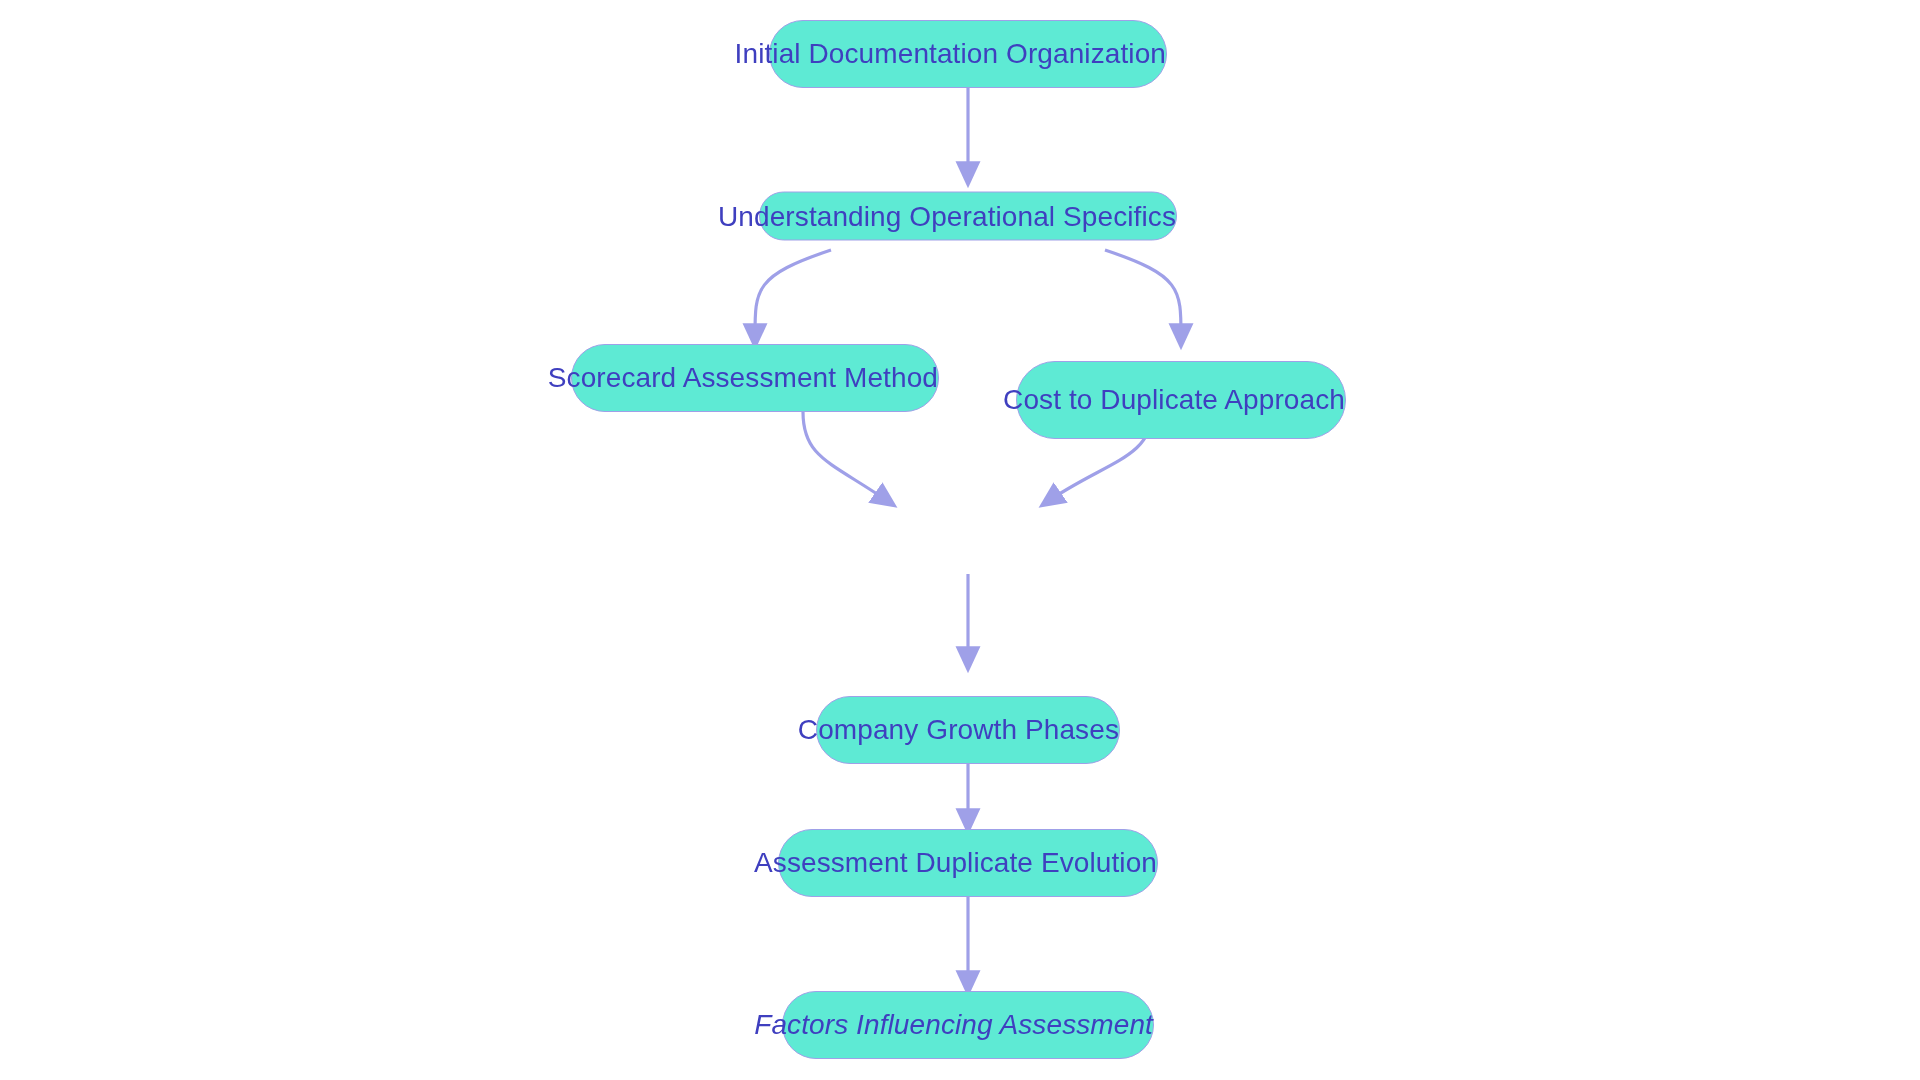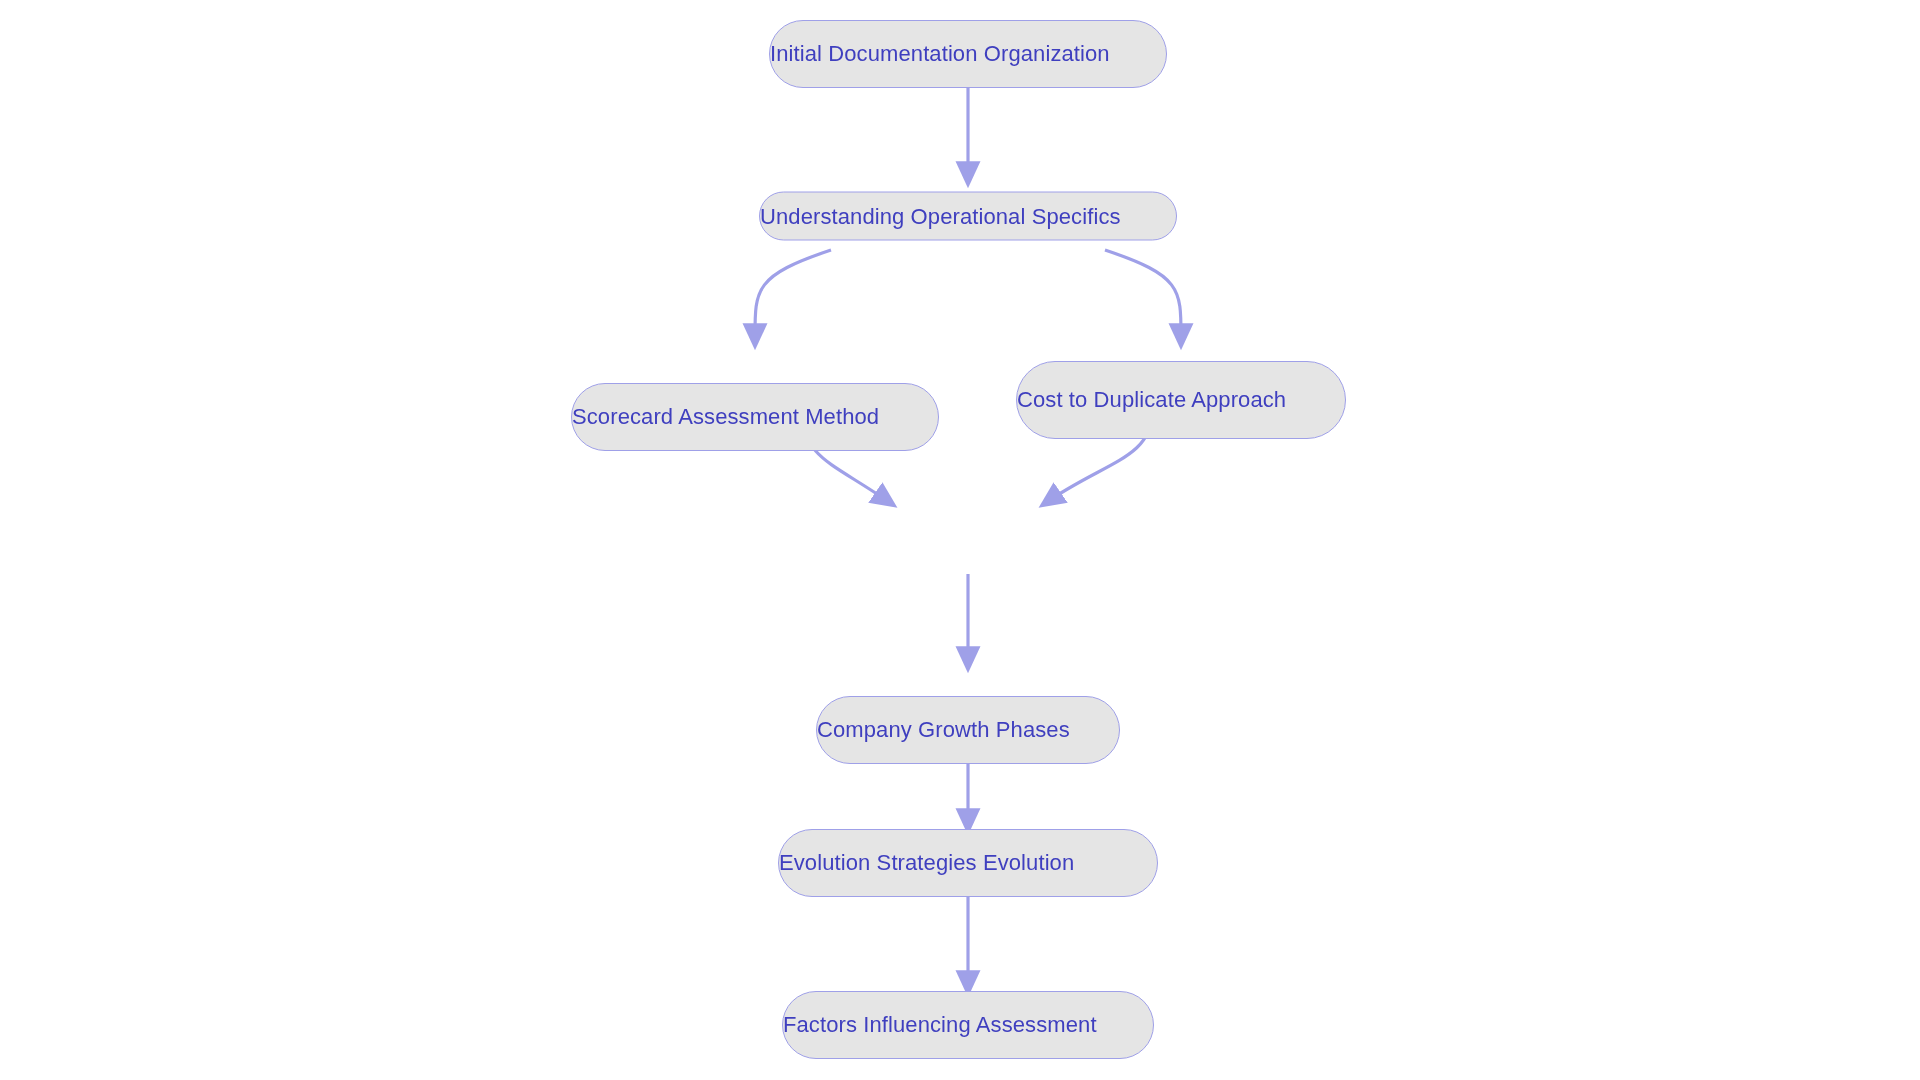--- a/index.html
+++ b/index.html
@@ -22,26 +22,26 @@
     top: 0;
     width: 1920px;
     height: 1080px;
     pointer-events: none;
   }
   .node {
     position: absolute;
     box-sizing: border-box;
     display: flex;
     align-items: center;
-    justify-content: flex-start;
-    background: #e5e5e5;
+    justify-content: flex-end;
+    background: #5eead4;
     border: 1.6px solid #9fa0e8;
     border-radius: 60px;
     color: #3f3fbf;
-    font-size: 22px;
+    font-size: 28px;
     font-weight: 400;
     letter-spacing: 0.1px;
     white-space: nowrap;
     transform: translate(-50%, -50%);
   }
   .node-label {
     display: block;
     line-height: 1;
   }
 </style>
@@ -69,34 +69,34 @@
   </svg>
 
   <div class="node" style="left:968px; top:54px; width:398px; height:68px;">
     <span class="node-label">Initial Documentation Organization</span>
   </div>
 
   <div class="node" style="left:968px; top:216px; width:418px; height:49px;">
     <span class="node-label">Understanding Operational Specifics</span>
   </div>
 
-  <div class="node" style="left:755px; top:378px; width:368px; height:68px;margin-top:39px;">
+  <div class="node" style="left:755px; top:378px; width:368px; height:68px;">
     <span class="node-label">Scorecard Assessment Method</span>
   </div>
 
   <div class="node" style="left:1181px; top:400px; width:330px; height:78px;">
     <span class="node-label">Cost to Duplicate Approach</span>
   </div>
 
 
   <div class="node" style="left:968px; top:701px; width:304px; height:68px;margin-top:29px;">
     <span class="node-label">Company Growth Phases</span>
   </div>
 
   <div class="node" style="left:968px; top:863px; width:380px; height:68px;">
-    <span class="node-label">Evolution Strategies Evolution</span>
+    <span class="node-label">Assessment Duplicate Evolution</span>
   </div>
 
-  <div class="node" style="left:968px; top:1025px; width:372px; height:68px;">
+  <div class="node" style="left:968px; top:1025px; width:372px; height:68px;font-style:italic;">
     <span class="node-label">Factors Influencing Assessment</span>
   </div>
 
 </div>
 
 </body></html>

